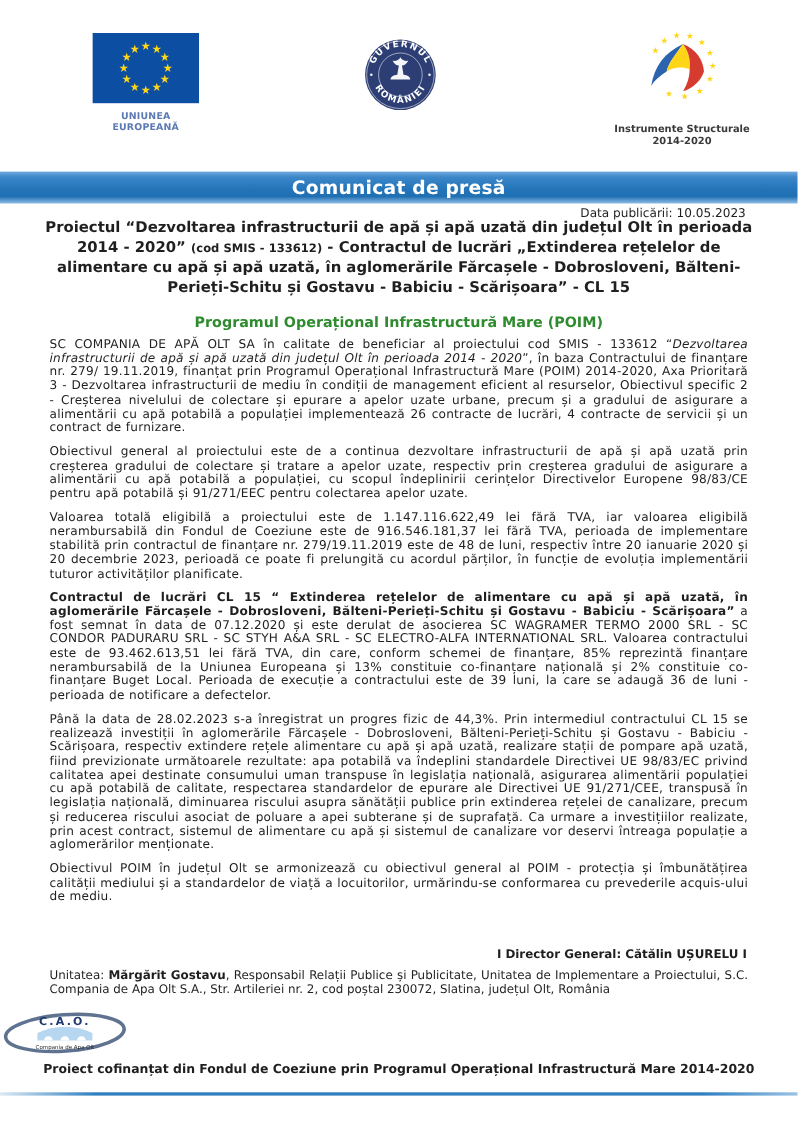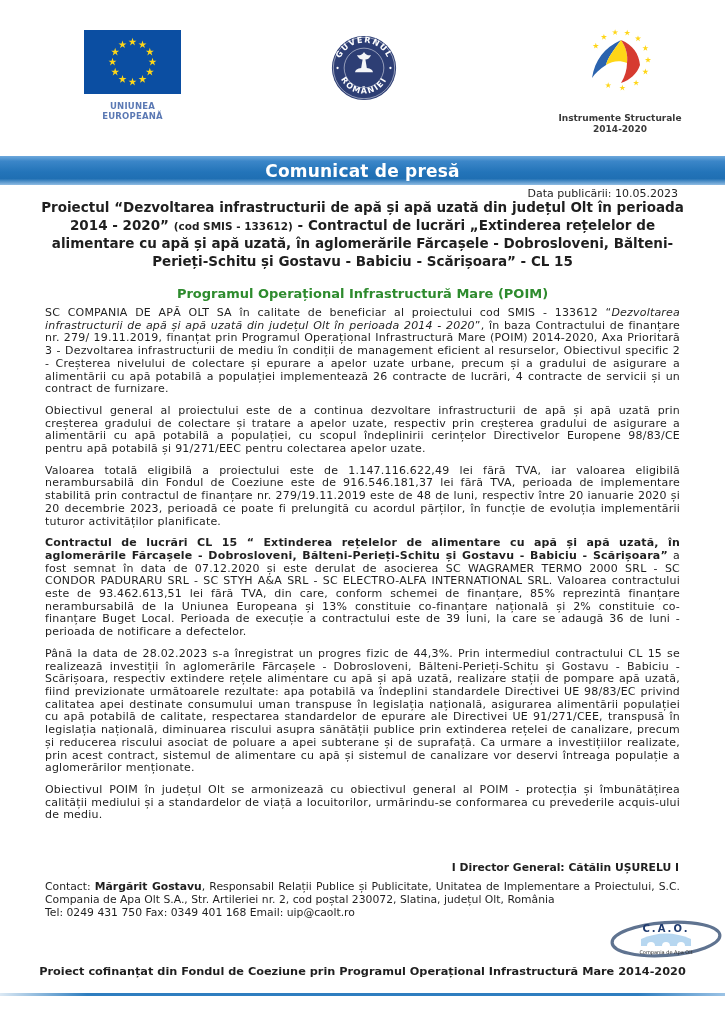--- a/index.html
+++ b/index.html
@@ -45,21 +45,21 @@
   }
   .content p { margin-bottom:9px; }
   .it { font-style:italic; }
   .b  { font-weight:bold; }
 
   .signature { top:861px; right:46px; font-size:10.8px; font-weight:700; }
 
   .contact { top:880px; left:45px; width:635px; font-size:10.8px; line-height:13.2px; }
   .contact .l1 { text-align:justify; }
 
-  .cao-wrap { top:915px; left:0; width:725px; display:flex; justify-content:flex-end; }
+  .cao-wrap { top:915px; left:0; width:725px; display:flex; justify-content:flex-start; }
 
   .footer-note {
     top:965px; left:30px; width:665px; text-align:center;
     font-weight:bold; font-size:11.3px;
   }
   .bottom-line {
     top:993px; left:0; width:725px; height:3px;
     background:linear-gradient(90deg,#dce9f4 0%,#2e7ec0 12%,#2e7ec0 88%,#9cc3e5 100%);
   }
 </style>
@@ -154,22 +154,21 @@
   <p>Obiectivul general al proiectului este de a continua dezvoltare infrastructurii de apă și apă uzată prin creșterea gradului de colectare și tratare a apelor uzate, respectiv prin creșterea gradului de asigurare a alimentării cu apă potabilă a populației, cu scopul îndeplinirii cerințelor Directivelor Europene 98/83/CE pentru apă potabilă și 91/271/EEC pentru colectarea apelor uzate.</p>
   <p>Valoarea totală eligibilă a proiectului este de 1.147.116.622,49 lei fără TVA, iar valoarea eligibilă nerambursabilă din Fondul de Coeziune este de 916.546.181,37 lei fără TVA, perioada de implementare stabilită prin contractul de finanțare nr. 279/19.11.2019 este de 48 de luni, respectiv între 20 ianuarie 2020 și 20 decembrie 2023, perioadă ce poate fi prelungită cu acordul părților, în funcție de evoluția implementării tuturor activităților planificate.</p>
   <p><span class="b">Contractul de lucrări CL 15 “ Extinderea rețelelor de alimentare cu apă și apă uzată, în aglomerările Fărcașele - Dobrosloveni, Bălteni-Perieți-Schitu și Gostavu - Babiciu - Scărișoara”</span><span> a fost semnat în data de 07.12.2020 și este derulat de asocierea SC WAGRAMER TERMO 2000 SRL - SC CONDOR PADURARU SRL - SC STYH A&amp;A SRL - SC ELECTRO-ALFA INTERNATIONAL SRL. Valoarea contractului este de 93.462.613,51 lei fără TVA, din care, conform schemei de finanțare, 85% reprezintă finanțare nerambursabilă de la Uniunea Europeana și 13% constituie co-finanțare națională și 2% constituie co-finanțare Buget Local. Perioada de execuție a contractului este de 39 luni, la care se adaugă 36 de luni - perioada de notificare a defectelor.</span></p>
   <p>Până la data de 28.02.2023 s-a înregistrat un progres fizic de 44,3%. Prin intermediul contractului CL 15 se realizează investiții în aglomerările Fărcașele - Dobrosloveni, Bălteni-Perieți-Schitu și Gostavu - Babiciu - Scărișoara, respectiv extindere rețele alimentare cu apă și apă uzată, realizare stații de pompare apă uzată, fiind previzionate următoarele rezultate: apa potabilă va îndeplini standardele Directivei UE 98/83/EC privind calitatea apei destinate consumului uman transpuse în legislația națională, asigurarea alimentării populației cu apă potabilă de calitate, respectarea standardelor de epurare ale Directivei UE 91/271/CEE, transpusă în legislația națională, diminuarea riscului asupra sănătății publice prin extinderea rețelei de canalizare, precum și reducerea riscului asociat de poluare a apei subterane și de suprafață. Ca urmare a investițiilor realizate, prin acest contract, sistemul de alimentare cu apă și sistemul de canalizare vor deservi întreaga populație a aglomerărilor menționate.</p>
   <p>Obiectivul POIM în județul Olt se armonizează cu obiectivul general al POIM - protecția și îmbunătățirea calității mediului și a standardelor de viață a locuitorilor, urmărindu-se conformarea cu prevederile acquis-ului de mediu.</p>
 </div>
 
 <div class="abs signature">I Director General: Cătălin UȘURELU I</div>
 
 <div class="abs contact">
-  <p class="l1"><span>Contact: </span><span class="b">Mărgărit Gostavu</span><span>, Responsabil Relații Publice și Publicitate, Unitatea de Implementare a Proiectului, S.C. Compania de Apa Olt S.A., Str. Artileriei nr. 2, cod poștal 230072, Slatina, județul Olt, România</span></p>
-  <p>Tel: 0249 431 750 Fax: 0349 401 168 Email: uip@caolt.ro</p>
+  <p class="l1"><span>Unitatea: </span><span class="b">Mărgărit Gostavu</span><span>, Responsabil Relații Publice și Publicitate, Unitatea de Implementare a Proiectului, S.C. Compania de Apa Olt S.A., Str. Artileriei nr. 2, cod poștal 230072, Slatina, județul Olt, România</span></p>
 </div>
 
 <div class="abs cao-wrap">
   <svg width="118" height="52" viewBox="0 0 118 52">
     <g transform="rotate(-4 59 24)">
       <ellipse cx="59" cy="24" rx="54" ry="16.5" fill="none" stroke="#5f7390" stroke-width="3.2"></ellipse>
     </g>
     <path d="M34,31 L34,24 Q59,13 84,24 L84,31 Z" fill="#b7d7f0"></path>
     <path d="M40,31 a4,4 0 0 1 8,0 Z" fill="#ffffff"></path>
     <path d="M55,31 a4,4 0 0 1 8,0 Z" fill="#ffffff"></path>

